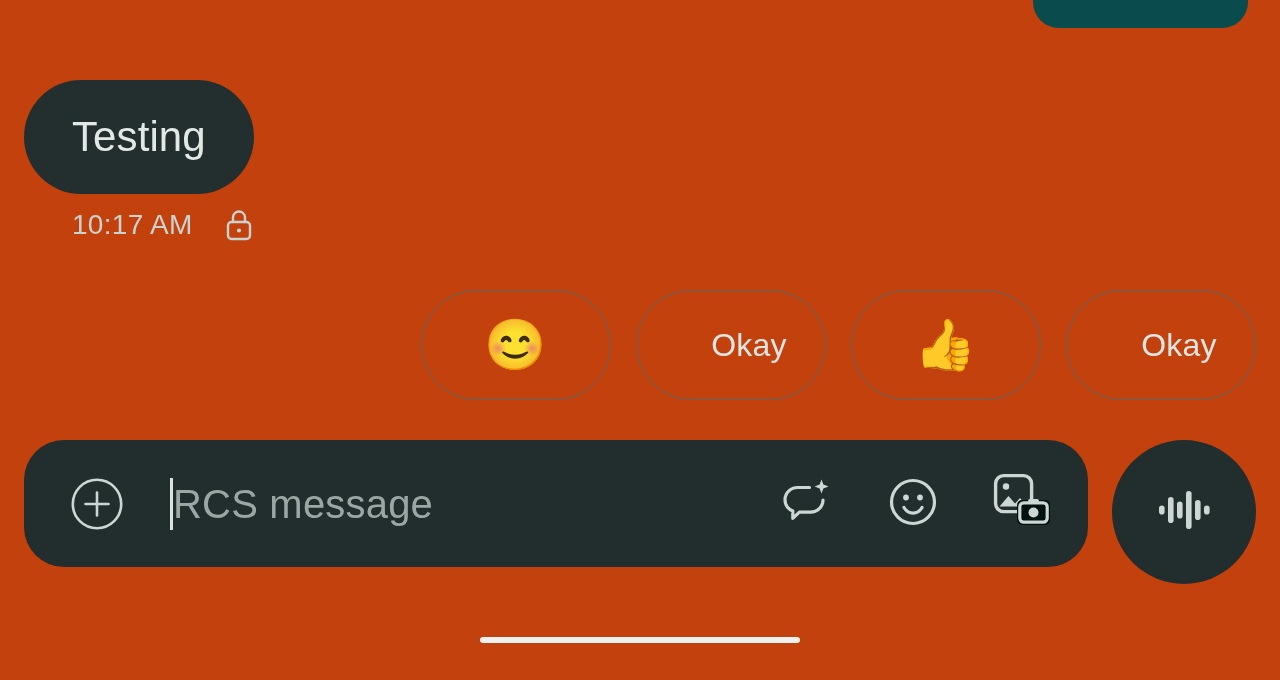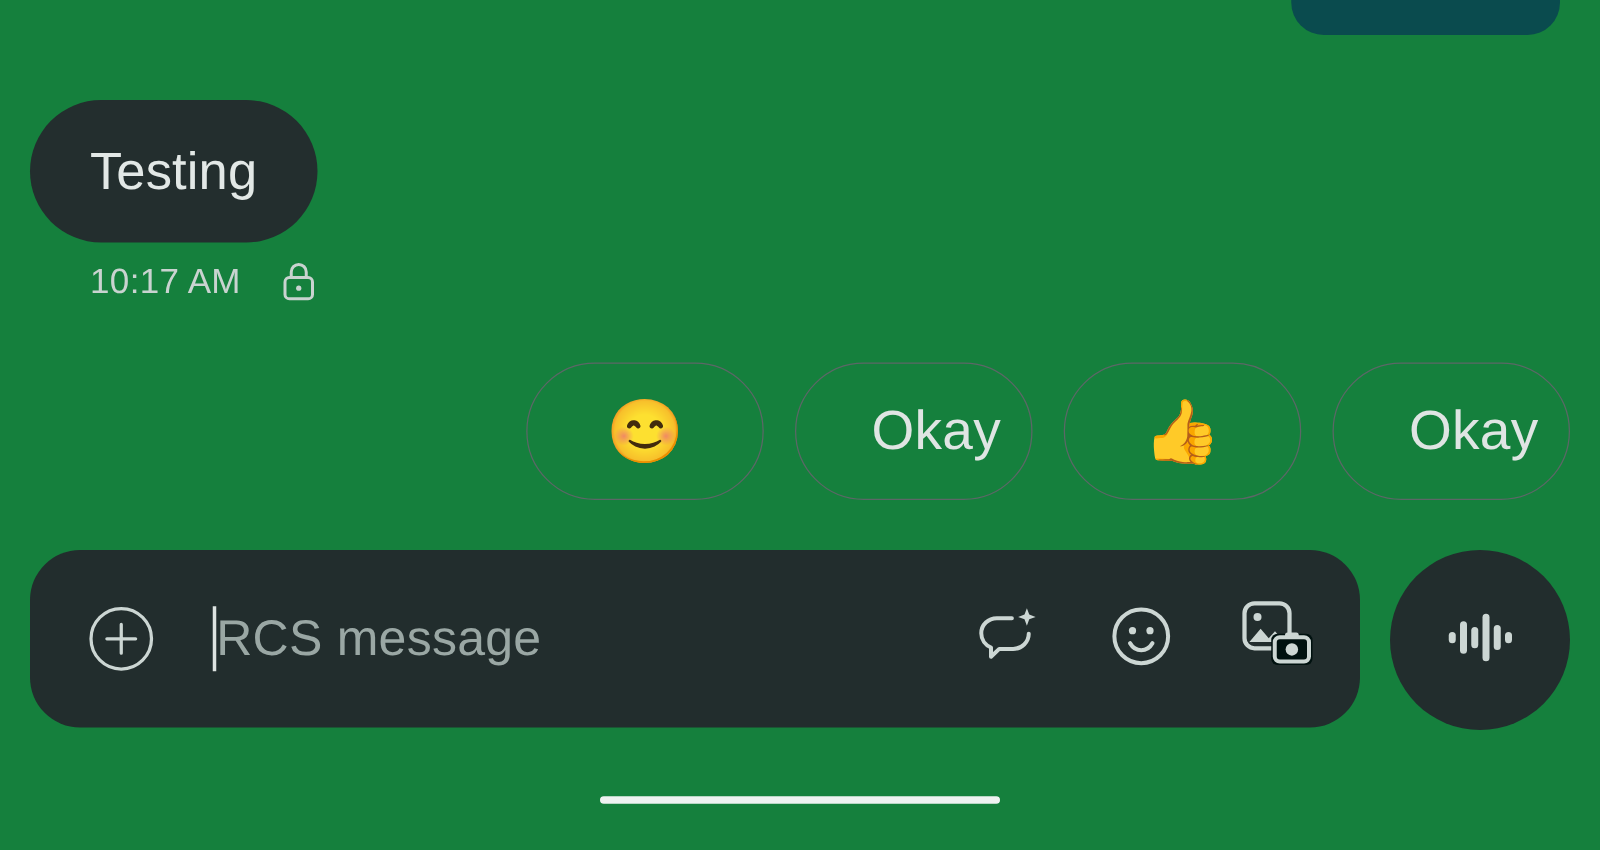--- a/index.html
+++ b/index.html
@@ -9,21 +9,21 @@
   }
   body {
     font-family: "Liberation Sans", sans-serif;
     -webkit-font-smoothing: antialiased;
   }
 
   #screen {
     position: relative;
     width: 1280px;
     height: 680px;
-    background: #15803d;
+    background: #c2410c;
     overflow: hidden;
   }
 
   
   .sent-bubble-partial {
     position: absolute;
     left: 1033px;
     top: -70px;
     width: 215px;
     height: 98px;
@@ -85,39 +85,39 @@
     border-radius: 56px;
     display: flex;
     align-items: center;
     justify-content: center;
     background: transparent;
     box-sizing: border-box;
     cursor: pointer;
   }
   .chip-text {
     color: #dfe5e3;
-    font-size: 44px;
+    font-size: 32px;
     line-height: 1;
     letter-spacing: 0.2px;
     margin-left: 36px;
   }
   .chip-emoji {
     font-size: 50px;
     line-height: 1;
   }
   .chip-w-emoji { width: 190px; }
   .chip-w-text  { width: 190px; }
 
   
   .composer {
     position: absolute;
     left: 24px;
     top: 440px;
     width: 1064px;
-    height: 142px;
+    height: 127px;
     background: #222d2d;
     border-radius: 40px;
     display: flex;
     align-items: center;
     box-sizing: border-box;
     padding: 0 34px 0 46px;
   }
   .plus-btn {
     width: 54px;
     height: 54px;

